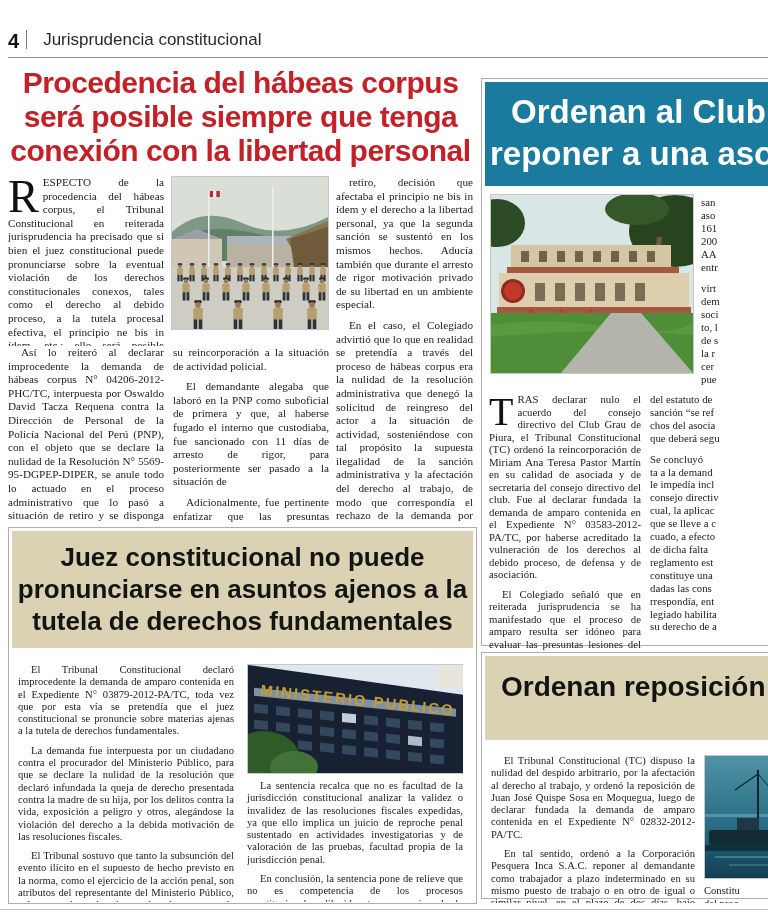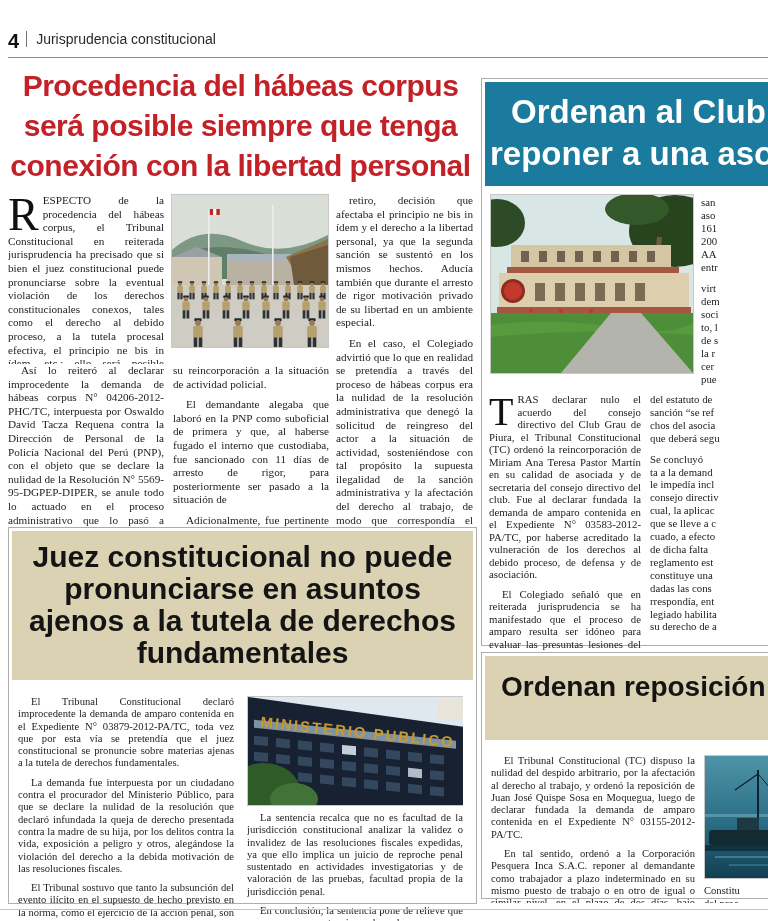--- a/index.html
+++ b/index.html
@@ -1,48 +1,48 @@
 <!DOCTYPE html>
 <html lang="es"><head>
 <meta charset="utf-8">
 <style>
   html,body{margin:0;padding:0;background:#e8e8e8;}
   .page{position:relative;width:768px;height:921px;background:#ffffff;overflow:hidden;
         font-family:"Liberation Serif", serif;color:#1c1c1c;}
   
   .masthead{position:absolute;left:8px;right:0;top:30px;height:27px;border-bottom:1px solid #8c8c8c;}
   .pagenum{font-family:"Liberation Sans",sans-serif;font-weight:bold;font-size:20px;color:#111;vertical-align:top;}
-  .section{font-family:"Liberation Sans",sans-serif;font-size:14px;color:#2a2a2a;margin-left:7px;padding-left:9px;border-left:1.5px solid #777;}
+  .section{font-family:"Liberation Sans",sans-serif;font-size:17px;color:#2a2a2a;margin-left:7px;padding-left:16px;border-left:1.5px solid #777;}
   
   p{margin:0 0 7px 0;text-align:justify;text-indent:13px;}
   .bodytxt{font-size:11.2px;line-height:13.6px;}
   .bodysm{font-size:10.6px;line-height:12.3px;margin-top:9px;}
   .first{text-indent:0;}
   .dropcap{float:left;font-size:46px;line-height:37px;padding:2px 4px 0 0;font-family:"Liberation Serif",serif;color:#111;}
   .frag{white-space:nowrap;}
   
   .art-habeas{position:absolute;left:8px;top:66px;width:465px;}
   .hl-red{margin:0;font-family:"Liberation Sans",sans-serif;font-weight:bold;color:#c32127;
-          font-size:30px;line-height:40px;text-align:center;letter-spacing:-0.5px;}
+          font-size:30px;line-height:34px;text-align:center;letter-spacing:-0.5px;}
   .hb-grid{margin-top:8px;display:grid;grid-template-columns:156px 158px 137px;column-gap:7px;grid-template-rows:170px 178px;}
   .hb-c1{grid-column:1;grid-row:1;overflow:hidden;}
   .hb-photo{grid-column:2;grid-row:1;}
   .hb-c3{grid-column:3;grid-row:1 / span 2;overflow:hidden;}
   .hb-wide{grid-column:1 / span 2;grid-row:2;column-count:2;column-gap:9px;overflow:hidden;}
   .photo-frame{border:1px solid #c8c8c8;display:block;}
   
   .boxart{position:absolute;border:1px solid #adadad;background:#fff;}
   .tan-head{margin:3px;background:#dbd2b3;}
   .teal-head{margin:3px;background:#1b7b9e;}
   .hl-black{font-family:"Liberation Sans",sans-serif;font-weight:bold;color:#141414;margin:0;}
   .hl-white{font-family:"Liberation Sans",sans-serif;font-weight:bold;color:#ffffff;margin:0;white-space:nowrap;}
   
   .art-juez{left:8px;top:527px;width:467px;height:375px;}
   .juez-head{padding:10px 4px 11px 4px;}
-  .juez-head .hl-black{font-size:30px;line-height:32px;text-align:center;}
+  .juez-head .hl-black{font-size:26px;line-height:32px;text-align:center;}
   .juez-body{display:flex;gap:13px;padding:7px 9px 0 9px;overflow:hidden;height:238px;}
   .juez-col{width:216px;overflow:hidden;}
   
   .art-club{left:481px;top:78px;width:470px;height:566px;}
   .club-head{height:95px;padding-top:9px;}
   .club-head .l1{font-size:33px;line-height:42px;padding-left:26px;}
   .club-head .l2{font-size:33px;line-height:42px;padding-left:5px;}
   .club-photorow{display:flex;gap:7px;padding:5px 0 0 8px;}
   .club-strip{width:90px;font-size:10.8px;line-height:13px;padding-top:2px;}
   .club-cols{display:flex;gap:9px;padding:7px 0 0 7px;height:258px;overflow:hidden;}
@@ -294,21 +294,21 @@
       </div>
     </div>
   </div>
 
   <div class="boxart art-repo">
     <div class="tan-head repo-head">
       <h2 class="hl-black">Ordenan reposición de</h2>
     </div>
     <div class="repo-body bodysm">
       <div class="repo-colL">
-        <p>El Tribunal Constitucional (TC) dispuso la nulidad del despido arbitrario, por la afectación al derecho al trabajo, y ordenó la reposición de Juan José Quispe Sosa en Moquegua, luego de declarar fundada la demanda de amparo contenida en el Expediente N° 03155-2012-PA/TC.</p>
+        <p>El Tribunal Constitucional (TC) dispuso la nulidad del despido arbitrario, por la afectación al derecho al trabajo, y ordenó la reposición de Juan José Quispe Sosa en Moquegua, luego de declarar fundada la demanda de amparo contenida en el Expediente N° 02832-2012-PA/TC.</p>
         <p>En tal sentido, ordenó a la Corporación Pesquera Inca S.A.C. reponer al demandante como trabajador a plazo indeterminado en su mismo puesto de trabajo o en otro de igual o similar nivel, en el plazo de dos días, bajo apercibimiento de aplicarse las medidas coercitivas prescrita en los artículos 22° y 59° del Código Procesal</p>
       </div>
       <div class="repo-photocol">
         <svg class="photo-frame" width="90" height="122" viewBox="0 0 90 122">
           <defs>
             <linearGradient id="sea" x1="0" y1="0" x2="0" y2="1">
               <stop offset="0" stop-color="#4e93a6"></stop>
               <stop offset="0.55" stop-color="#2a6e85"></stop>
               <stop offset="1" stop-color="#123f52"></stop>
             </linearGradient>

